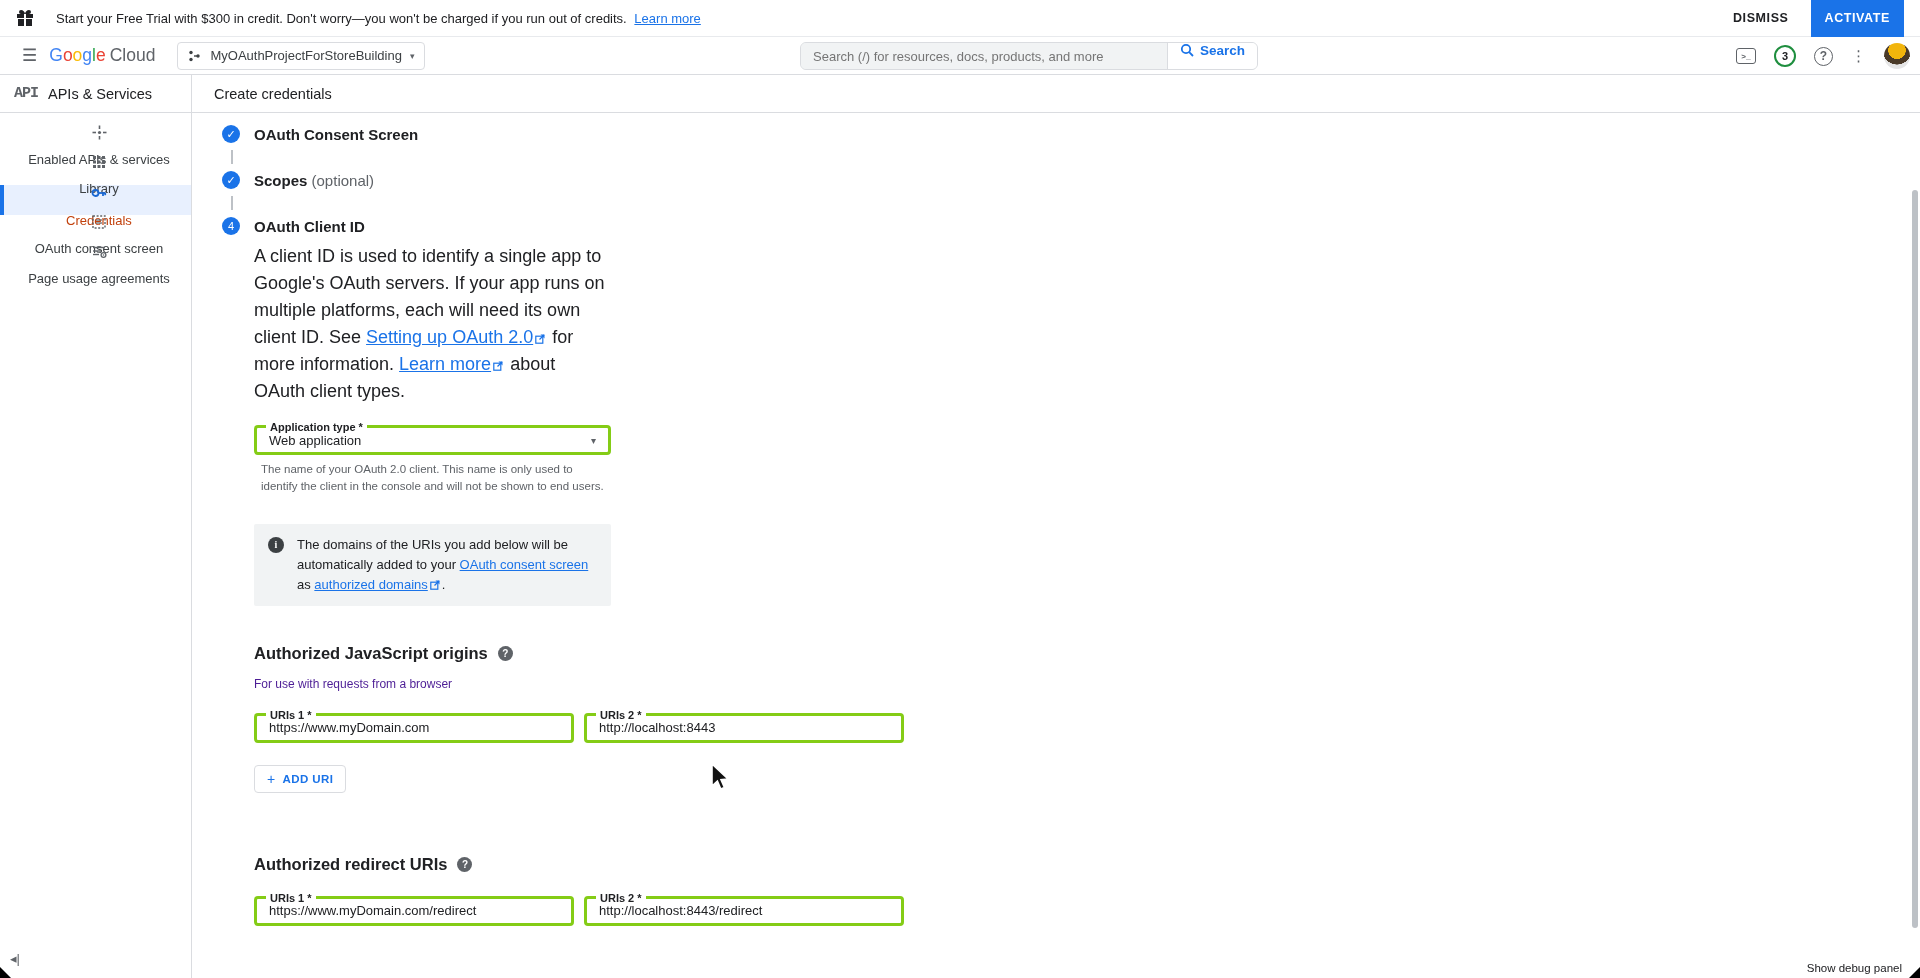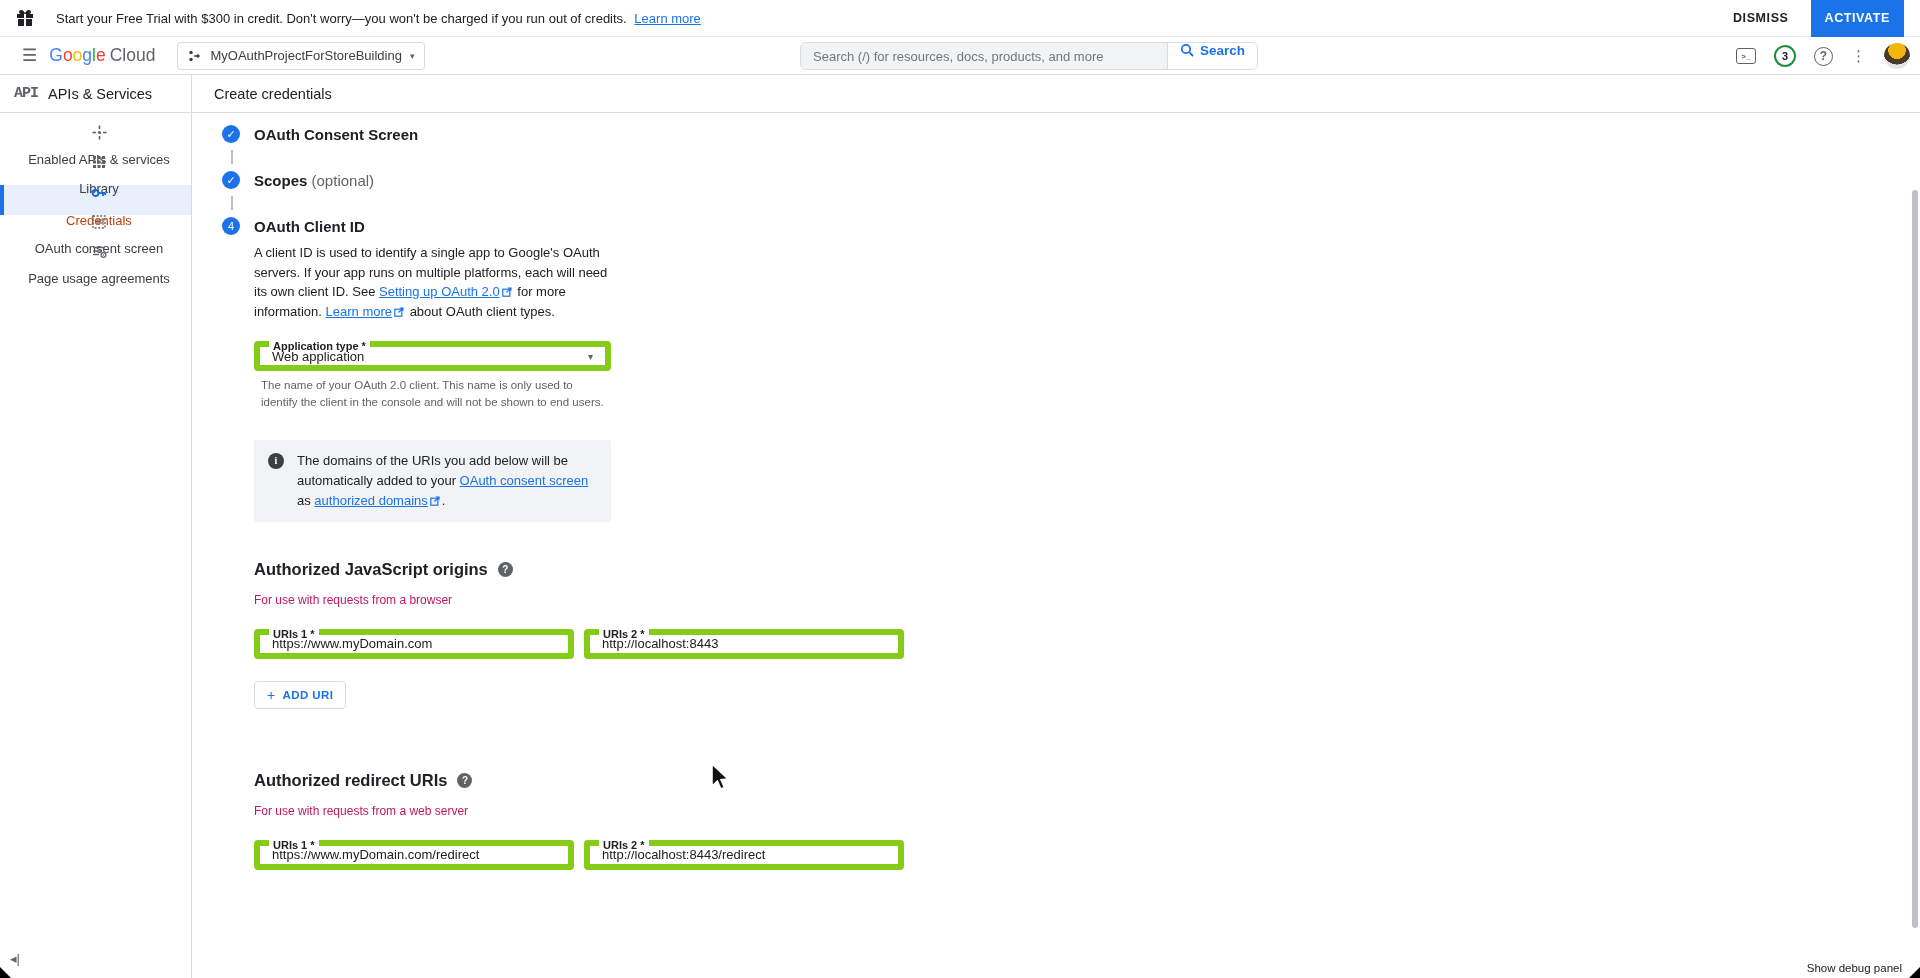--- a/index.html
+++ b/index.html
@@ -70,46 +70,46 @@
   .inner { padding:10px 0 0 30px; }
 
   .step-row { display:flex; align-items:center; gap:14px; height:22px; }
   .step-circle { width:18px; height:18px; border-radius:50%; background:#1a73e8; color:#fff;
     display:flex; align-items:center; justify-content:center; font-size:11px; flex:0 0 18px; }
   .step-label { font-size:15px; font-weight:700; color:#202124; }
   .step-optional { font-weight:400; color:#5f6368; }
   .connector { width:1.5px; height:14px; background:#bdc1c6; margin:5px 0 5px 9px; }
 
   .section-body { margin-left:32px; }
-  .desc { width:356px; font-size:13px; line-height:1.5; color:#202124; margin-top:6px; }
+  .desc { width:356px; font-size:18px; line-height:1.5; color:#202124; margin-top:6px; }
   a.ilink { color:#1a73e8; text-decoration:underline; cursor:pointer; }
   .extlink { display:inline-block; width:10px; height:10px; margin:0 2px; vertical-align:-1px; }
 
-  .mfield { position:relative; border:6px solid #84cc16; border-radius:4px; height:30px;
+  .mfield { position:relative; border:3px solid #84cc16; border-radius:4px; height:30px;
     background:#fff; display:flex; align-items:center; }
   .mfield label { position:absolute; top:-7px; left:9px; background:#fff; padding:0 4px;
     font-size:11px; font-weight:700; color:#202124; line-height:12px; white-space:nowrap; }
   .mfield input { border:none; outline:none; background:transparent; font-size:13px;
     color:#202124; padding:0 12px; width:100%; font-family:inherit; }
   .mfield .sel-caret { position:absolute; right:12px; color:#5f6368; font-size:10px; pointer-events:none; }
   .w-app { width:357px; margin-top:20px; }
   .w-uri { width:320px; }
   .helper { width:350px; margin:6px 0 0 7px; font-size:11.5px; line-height:1.5; color:#5f6368; }
 
   .infobox { width:357px; margin-top:28px; background:#f1f3f4; border-radius:2px;
     padding:11px 14px; display:flex; gap:13px; font-size:13px; line-height:1.55; color:#202124; }
   .info-i { width:16px; height:16px; flex:0 0 16px; border-radius:50%; background:#3c4043; color:#fff;
     font-size:10px; font-weight:700; display:flex; align-items:center; justify-content:center; margin-top:2px;
     font-family:"Liberation Serif",serif; }
 
   .h2row { display:flex; align-items:center; gap:10px; margin-top:38px; }
   .h2 { font-size:16.5px; font-weight:700; color:#202124; }
   .qicon { width:15px; height:15px; border-radius:50%; background:#5f6368; color:#fff; font-size:10px;
     font-weight:700; display:flex; align-items:center; justify-content:center; cursor:pointer; }
-  .subtxt { font-size:12px; color:#be185d; margin-top:14px; }
+  .subtxt { font-size:12px; color:#4c1d95; margin-top:14px; }
 
   .uri-stack { margin-top:22px; display:flex; flex-direction:row; gap:10px; }
   .adduri { display:inline-flex; align-items:center; gap:7px; margin-top:22px; border:1px solid #dadce0;
     background:#fff; border-radius:4px; padding:7px 12px; color:#1a73e8; font-size:11.5px;
     font-weight:700; letter-spacing:.4px; cursor:pointer; }
   .plus { font-size:14px; font-weight:400; line-height:10px; }
 
   
   .scrollbar { position:absolute; right:2px; top:190px; width:6px; height:738px;
     background:#bdc1c6; border-radius:3px; cursor:pointer; }
@@ -329,21 +329,20 @@
       </div>
       <button class="adduri">
         <span class="plus">+</span>
         <span>ADD URI</span>
       </button>
 
       <div class="h2row" style="margin-top:62px;">
         <span class="h2">Authorized redirect URIs</span>
         <span class="qicon">?</span>
       </div>
-      <p class="subtxt">For use with requests from a web server</p>
 
       <div class="uri-stack">
         <div class="mfield w-uri">
           <label>URIs 1 *</label>
           <input value="https://www.myDomain.com/redirect" style="">
         </div>
         <div class="mfield w-uri">
           <label>URIs 2 *</label>
           <input value="http://localhost:8443/redirect" style="">
         </div>

